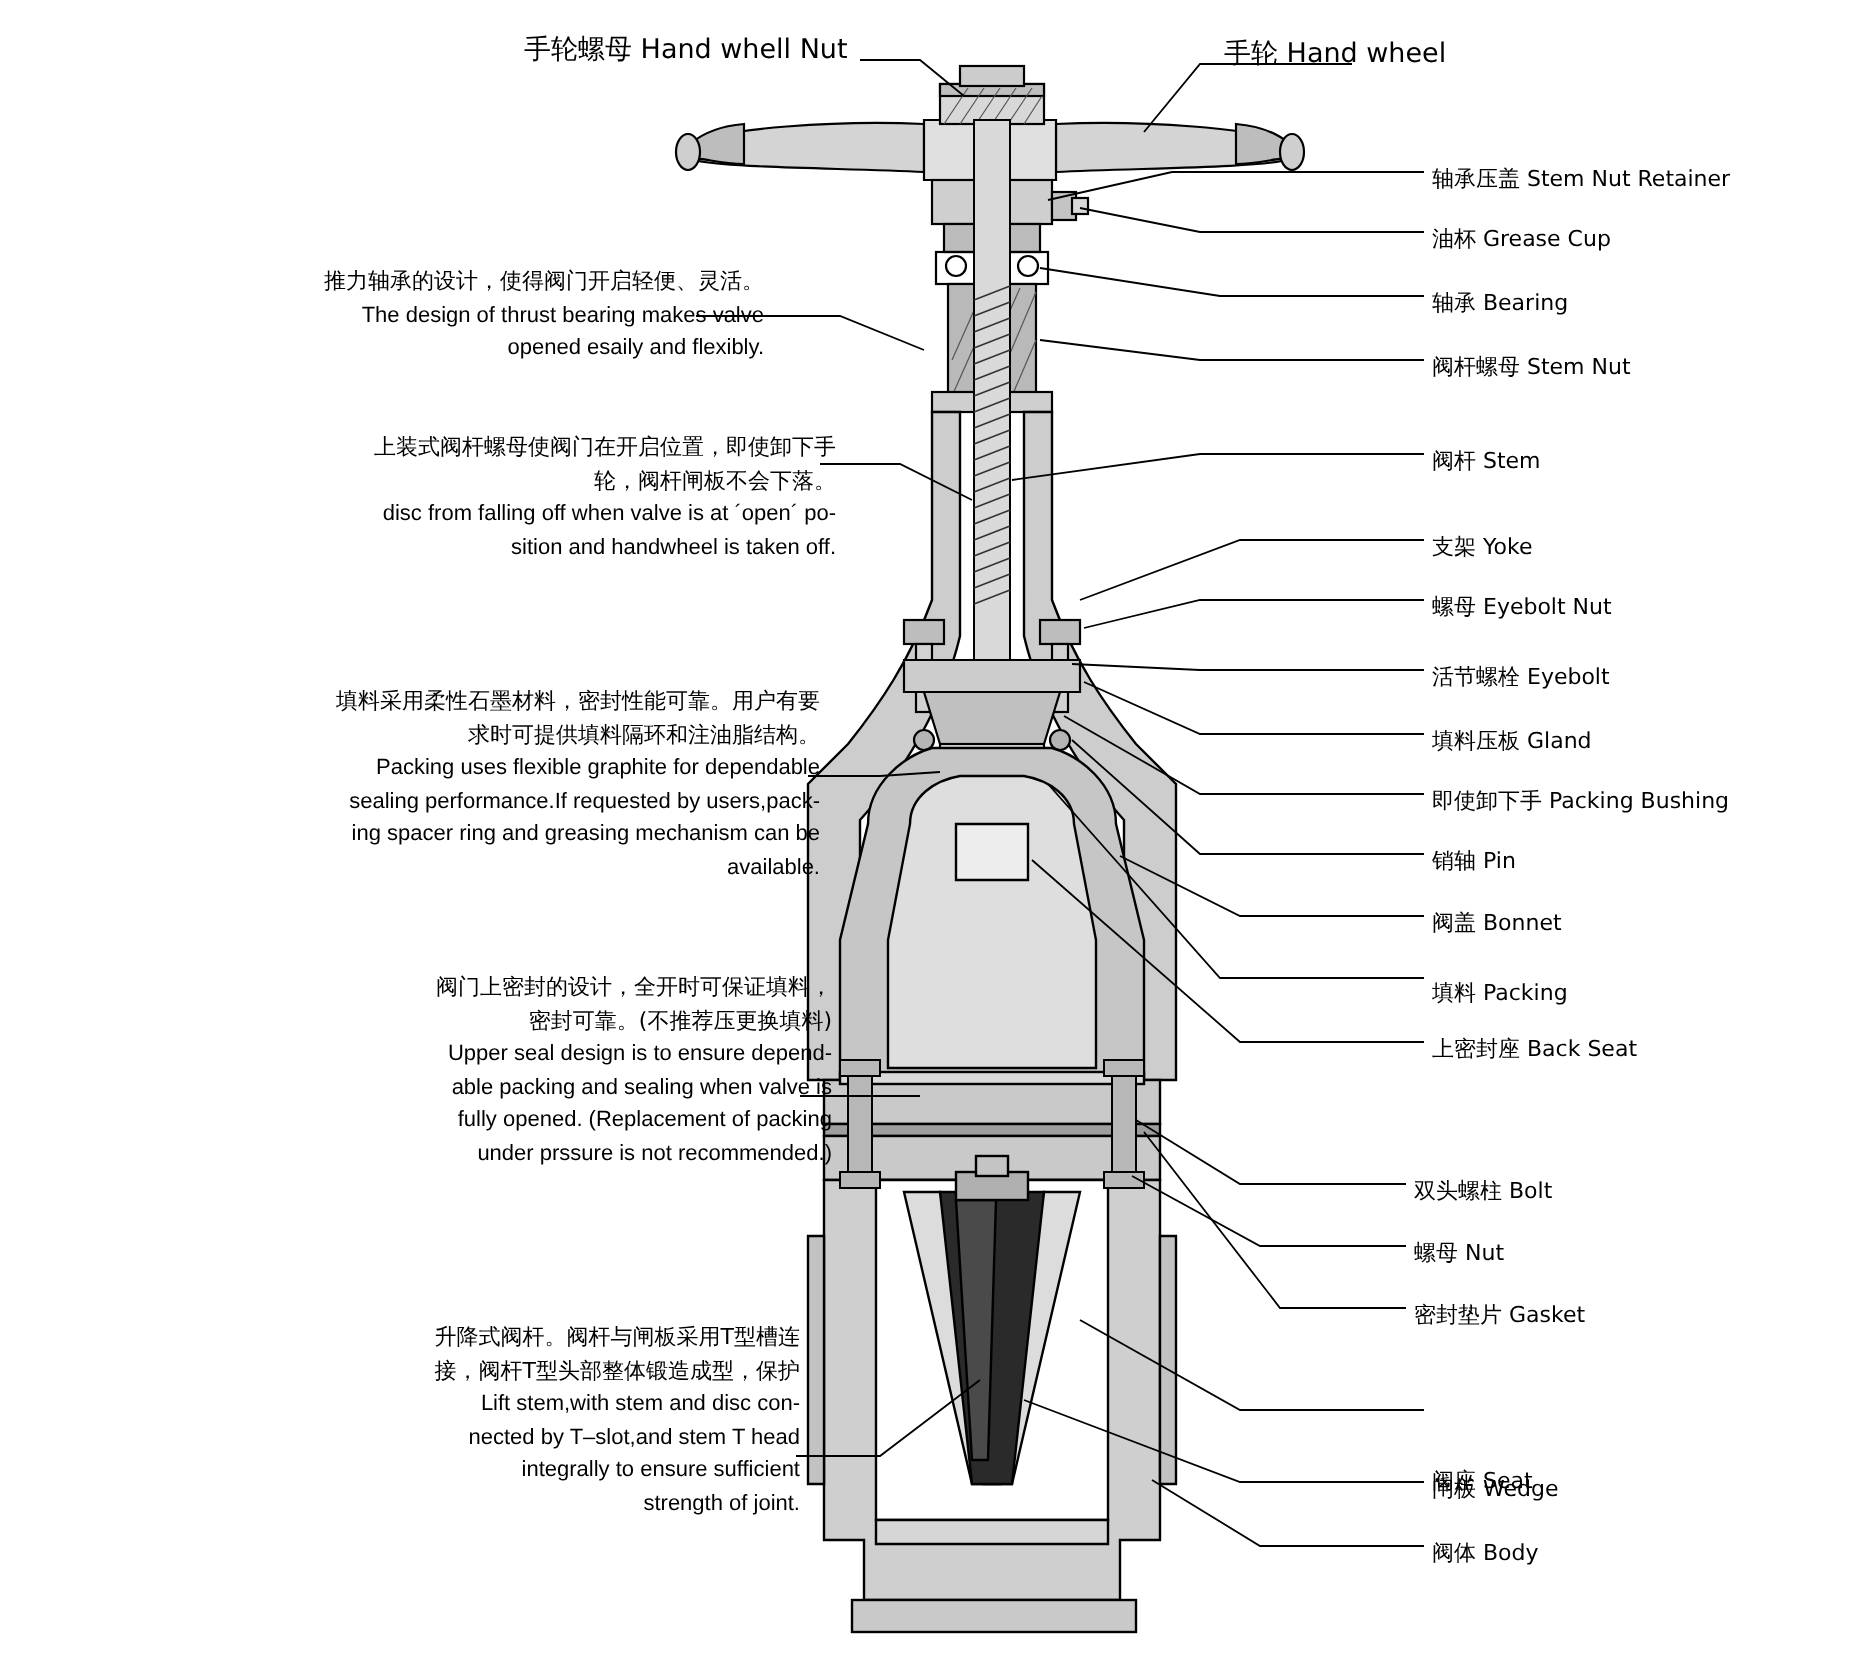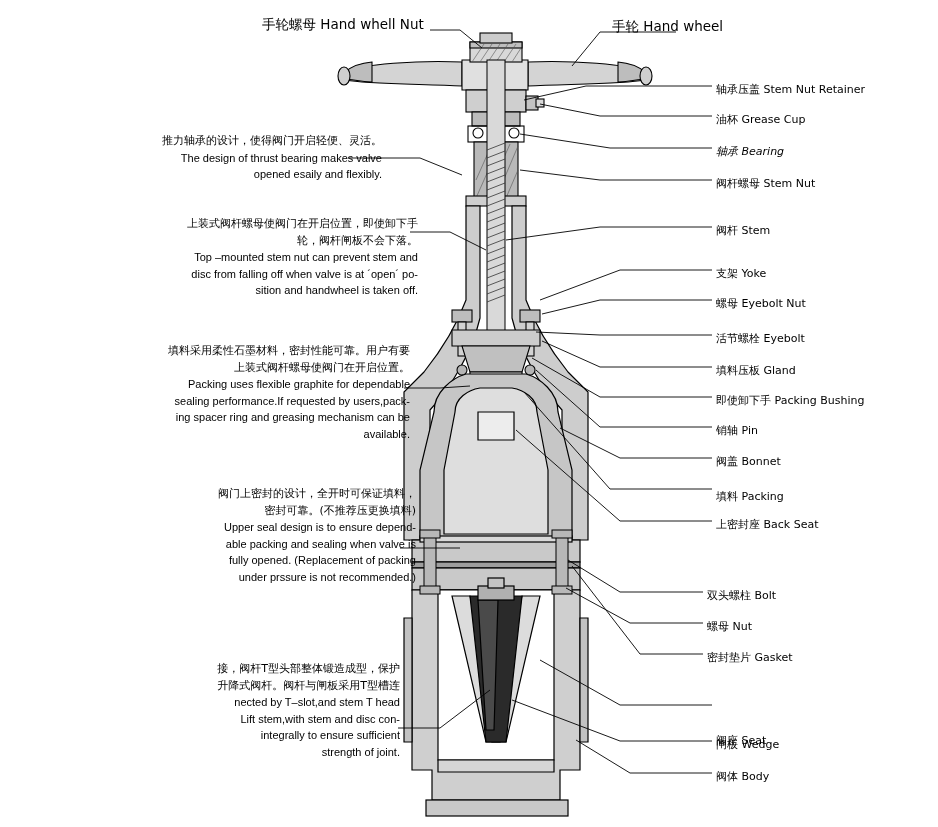--- a/index.html
+++ b/index.html
@@ -226,21 +226,21 @@
   </svg>
 
   <div>
     <div class="title-lbl" style="left:262px;top:16px;">手轮螺母 Hand whell Nut</div>
     <div class="title-lbl" style="left:612px;top:18px;">手轮 Hand wheel</div>
   </div>
 
   <div>
     <div class="lbl lbl-cn" style="left:716px;top:82px;">轴承压盖 Stem Nut Retainer</div>
     <div class="lbl lbl-cn" style="left:716px;top:112px;">油杯 Grease Cup</div>
-    <div class="lbl lbl-cn" style="left:716px;top:144px;font-style:italic;">轴承 Bearing</div>
+    <div class="lbl lbl-cn" style="left:716px;top:144px;">轴承 Bearing</div>
     <div class="lbl lbl-cn" style="left:716px;top:176px;">阀杆螺母 Stem Nut</div>
     <div class="lbl lbl-cn" style="left:716px;top:223px;">阀杆 Stem</div>
     <div class="lbl lbl-cn" style="left:716px;top:266px;">支架 Yoke</div>
     <div class="lbl lbl-cn" style="left:716px;top:296px;">螺母 Eyebolt Nut</div>
     <div class="lbl lbl-cn" style="left:716px;top:331px;">活节螺栓 Eyebolt</div>
     <div class="lbl lbl-cn" style="left:716px;top:363px;">填料压板 Gland</div>
     <div class="lbl lbl-cn" style="left:716px;top:393px;">即使卸下手 Packing Bushing</div>
     <div class="lbl lbl-cn" style="left:716px;top:423px;">销轴 Pin</div>
     <div class="lbl lbl-cn" style="left:716px;top:454px;">阀盖 Bonnet</div>
     <div class="lbl lbl-cn" style="left:716px;top:470px;margin-top:19px;">填料 Packing</div>
@@ -257,47 +257,46 @@
 
     <div class="para" style="left:30px;top:133px;width:352px;">
       <span class="cn">推力轴承的设计，使得阀门开启轻便、灵活。</span>
       <span class="en">The design of thrust bearing makes valve</span>
       <span class="en">opened esaily and flexibly.</span>
     </div>
 
     <div class="para" style="left:30px;top:216px;width:388px;">
       <span class="cn">上装式阀杆螺母使阀门在开启位置，即使卸下手</span>
       <span class="cn">轮，阀杆闸板不会下落。</span>
-      <span class="en">Top –mounted stem nut can prevent stem and</span>
       <span class="en">disc from falling off when valve is at ´open´ po-</span>
       <span class="en">sition and handwheel is taken off.</span>
     </div>
 
     <div class="para" style="left:30px;top:343px;width:380px;">
       <span class="cn">填料采用柔性石墨材料，密封性能可靠。用户有要</span>
-      <span class="cn">上装式阀杆螺母使阀门在开启位置。</span>
+      <span class="cn">求时可提供填料隔环和注油脂结构。</span>
       <span class="en">Packing uses flexible graphite for dependable</span>
       <span class="en">sealing performance.If requested by users,pack-</span>
       <span class="en">ing spacer ring and greasing mechanism can be</span>
       <span class="en">available.</span>
     </div>
 
     <div class="para" style="left:76px;top:486px;width:340px;">
       <span class="cn">阀门上密封的设计，全开时可保证填料，</span>
       <span class="cn">密封可靠。(不推荐压更换填料)</span>
       <span class="en">Upper seal design is to ensure depend-</span>
       <span class="en">able packing and sealing when valve is</span>
       <span class="en">fully  opened. (Replacement of packing</span>
       <span class="en">under prssure is not recommended.)</span>
     </div>
 
     <div class="para" style="left:126px;top:661px;width:274px;">
+      <span class="cn">升降式阀杆。阀杆与闸板采用T型槽连</span>
       <span class="cn">接，阀杆T型头部整体锻造成型，保护</span>
-      <span class="cn">升降式阀杆。阀杆与闸板采用T型槽连</span>
+      <span class="en">Lift stem,with stem and disc con-</span>
       <span class="en">nected  by  T–slot,and stem T head</span>
-      <span class="en">Lift stem,with stem and disc con-</span>
       <span class="en">integrally   to   ensure   sufficient</span>
       <span class="en">strength of joint.</span>
     </div>
 
   </div>
 
 </div>
 
 </body></html>

